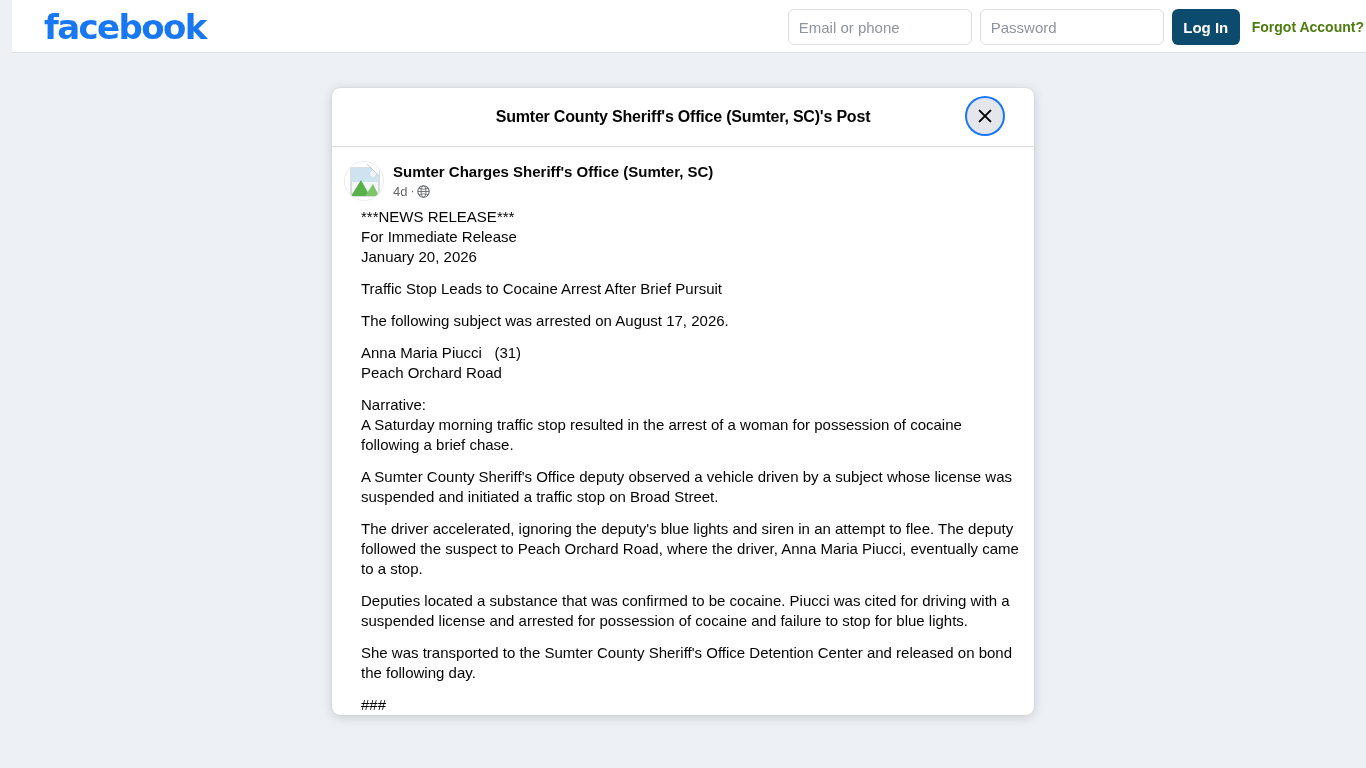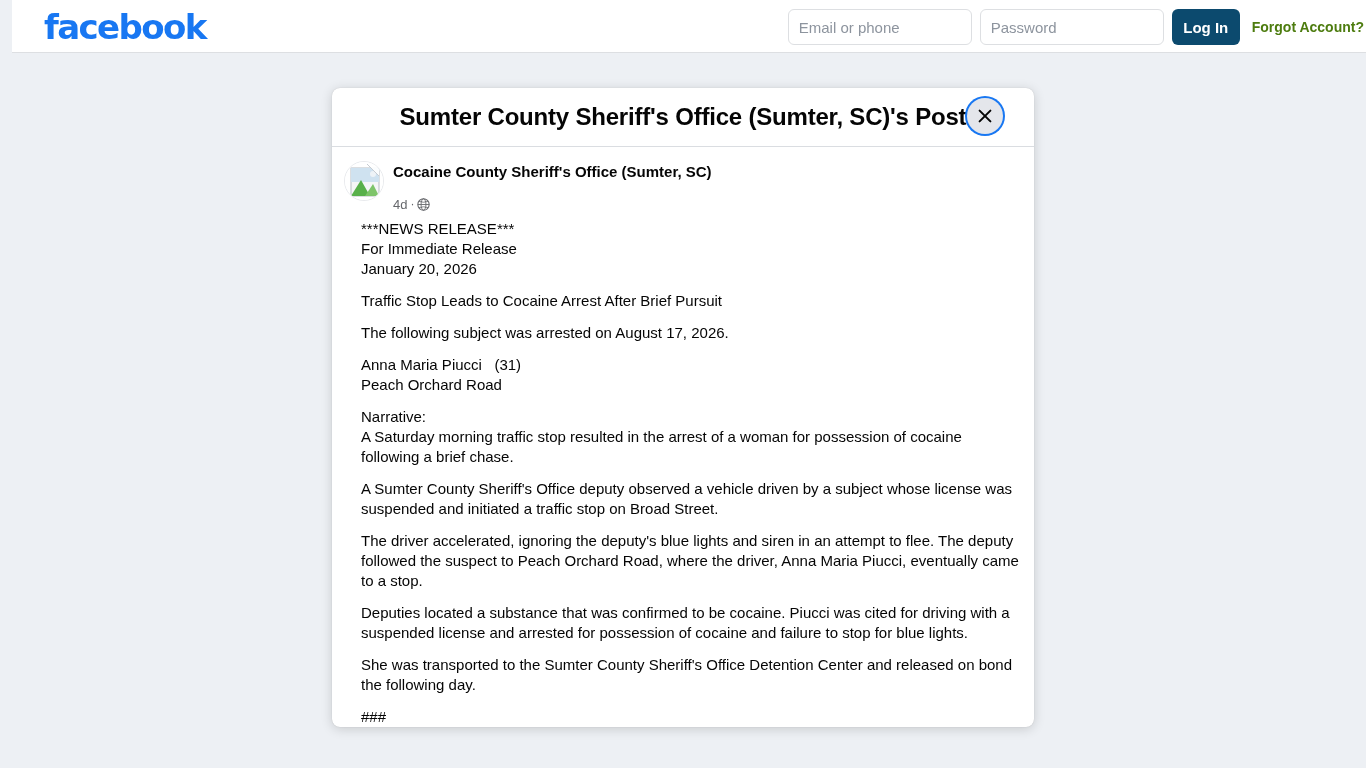--- a/index.html
+++ b/index.html
@@ -96,21 +96,21 @@
   }
   .modal-header {
     position: relative;
     height: 58px;
     border-bottom: 1px solid #dadde1;
     display: flex;
     align-items: center;
     justify-content: center;
   }
   .modal-title {
-    font-size: 24px;
+    font-size: 16px;
     font-weight: bold;
     color: #050505;
     letter-spacing: -0.2px;
   }
   .close-btn {
     position: absolute;
     right: 31px;
     top: 10px;
     width: 36px;
     height: 36px;
@@ -156,21 +156,21 @@
     line-height: 20px;
     cursor: pointer;
   }
   .post-meta-row {
     display: flex;
     align-items: center;
     gap: 3px;
     font-size: 13px;
     color: #65676b;
     line-height: 17px;
-    margin-top: 14px;
+    margin-top: 1px;
   }
   .post-time { cursor: pointer; }
   .meta-dot { color: #65676b; font-size: 12px; }
 
   .post-text {
     font-size: 15px;
     line-height: 20px;
     color: #050505;
     padding: 0 0 0 1px;
   }
@@ -219,21 +219,21 @@
             <rect x="6" y="6" width="28" height="14" fill="#cfe2f0"></rect>
             <polygon points="6,34 16,18 25,34" fill="#58b04a"></polygon>
             <polygon points="20,34 28,22 34,34" fill="#7ec46a"></polygon>
             <circle cx="28" cy="12" r="3" fill="#eef3f7"></circle>
             <polygon points="22,2 34,2 34,14" fill="#ffffff" opacity="0.92"></polygon>
             <polyline points="22,2 34,14" fill="none" stroke="#c7ccd2" stroke-width="1"></polyline>
           </svg>
         </span>
       </div>
       <div class="post-head-meta">
-        <div class="poster-name">Cocaine County Sheriff's Office (Sumter, SC)</div>
+        <div class="poster-name">Sumter Charges Sheriff's Office (Sumter, SC)</div>
         <div class="post-meta-row">
           <span class="post-time">4d</span>
           <span class="meta-dot">·</span>
           <span>
             <svg width="13" height="13" viewBox="0 0 16 16" aria-hidden="true" style="display:block">
               <circle cx="8" cy="8" r="7" fill="none" stroke="#65676b" stroke-width="1.3"></circle>
               <ellipse cx="8" cy="8" rx="3" ry="7" fill="none" stroke="#65676b" stroke-width="1.1"></ellipse>
               <line x1="1" y1="8" x2="15" y2="8" stroke="#65676b" stroke-width="1.1"></line>
               <path d="M2.5 4.2 Q8 6.2 13.5 4.2" fill="none" stroke="#65676b" stroke-width="1"></path>
               <path d="M2.5 11.8 Q8 9.8 13.5 11.8" fill="none" stroke="#65676b" stroke-width="1"></path>

